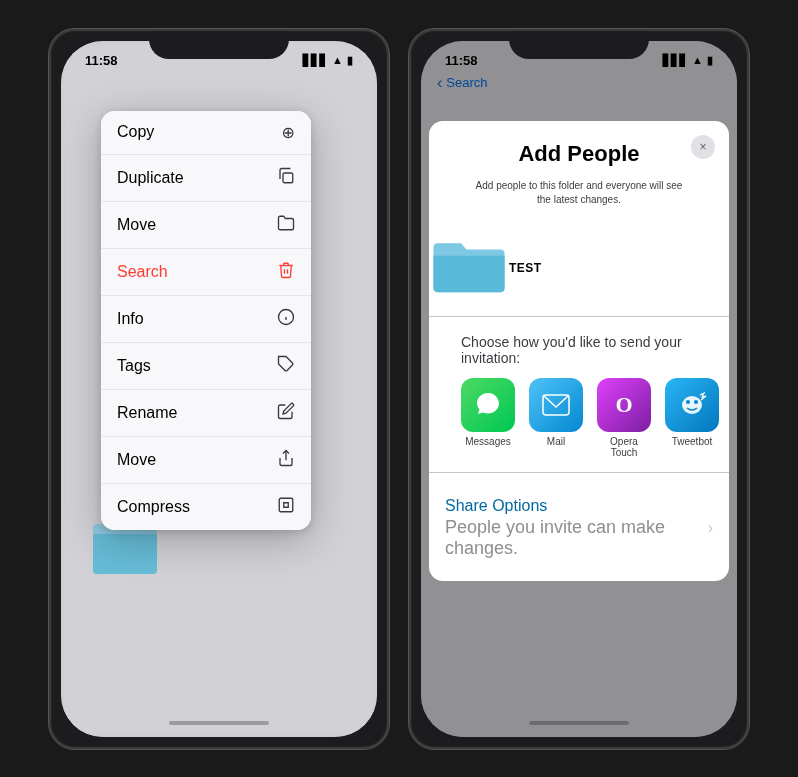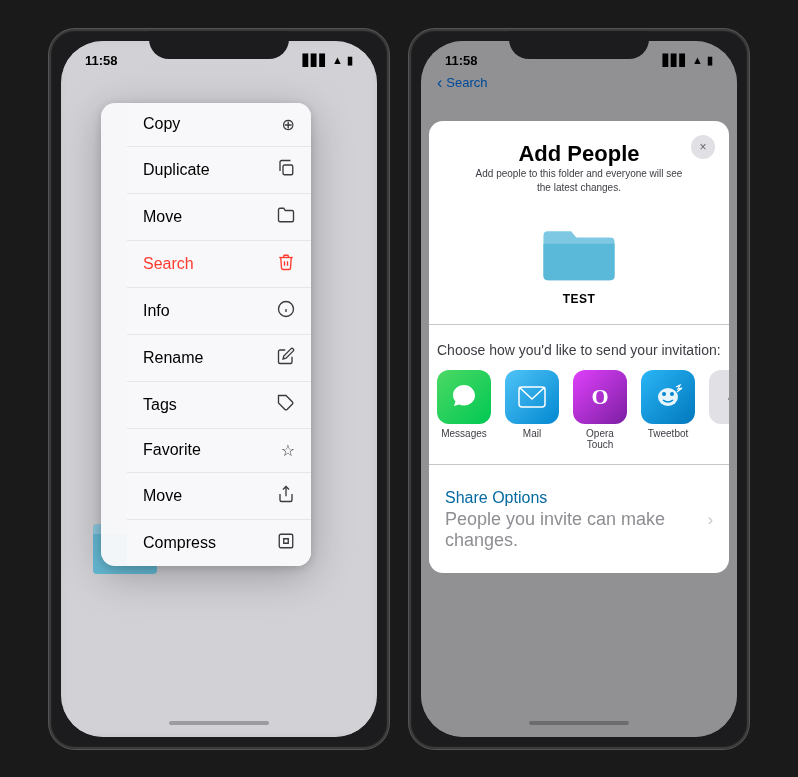--- a/index.html
+++ b/index.html
@@ -88,29 +88,28 @@
     .blurred-bg {
       position: absolute;
       top: 0; left: 0; right: 0; bottom: 0;
       filter: blur(3px);
       background: #d1d1d6;
     }
 
     
     .context-menu {
       position: absolute;
-      top: 62px;
+      top: 70px;
       left: 40px;
       width: 210px;
       background: rgba(248,248,250,0.97);
       border-radius: 14px;
       box-shadow: 0 10px 40px rgba(0,0,0,0.25), 0 2px 8px rgba(0,0,0,0.15);
       overflow: hidden;
       z-index: 10;
-      padding-left: 26px;
     }
     .menu-item {
       display: flex;
       justify-content: space-between;
       align-items: center;
       padding: 12px 16px;
       font-size: 16px;
       color: #000;
       border-bottom: 0.5px solid #e5e5ea;
       background: rgba(248,248,250,0.95);
@@ -160,33 +159,33 @@
       align-items: center;
       justify-content: center;
       font-size: 12px;
       color: #666;
       cursor: pointer;
     }
     .modal-title {
       font-size: 22px;
       font-weight: 700;
       color: #000;
-      margin-bottom: 0;
+      margin-bottom: 12px;
     }
     .modal-subtitle {
       font-size: 10px;
       color: #3c3c43;
       line-height: 1.4;
       padding: 0 20px;
     }
 
     
     .folder-container {
       display: flex;
-      flex-direction: column;
+      flex-direction: row;
       align-items: center;
       padding: 16px 0 8px;
     }
     .folder-svg {
       width: 80px;
       height: 65px;
     }
     .folder-name {
       font-size: 12px;
       font-weight: 600;
@@ -197,21 +196,21 @@
 
     
     .divider {
       height: 0.5px;
       background: #c6c6c8;
       margin: 10px 0;
     }
 
     
     .invite-section {
-      padding: 8px 8px 0;
+      padding: 8px 32px 0;
     }
     .invite-label {
       font-size: 14px;
       color: #3c3c43;
       margin-bottom: 12px;
     }
     .app-icons-row {
       display: flex;
       gap: 14px;
       align-items: flex-start;
@@ -347,40 +346,36 @@
         <span class="item-label">Info</span>
         <span class="item-icon">
           <svg width="18" height="18" viewBox="0 0 24 24" fill="none" stroke="#3a3a3c" stroke-width="1.8">
               <circle cx="12" cy="12" r="10"></circle>
               <line x1="12" y1="8" x2="12" y2="8"></line>
               <line x1="12" y1="12" x2="12" y2="16"></line>
             </svg>
         </span>
       </div>
       <div class="menu-item">
+        <span class="item-label">Tags</span>
+        <span class="item-icon">
+          <svg width="18" height="18" viewBox="0 0 24 24" fill="none" stroke="#3a3a3c" stroke-width="1.8">
+              <path d="M20.59 13.41l-7.17 7.17a2 2 0 0 1-2.83 0L2 12V2h10l8.59 8.59a2 2 0 0 1 0 2.82z"></path>
+              <line x1="7" y1="7" x2="7.01" y2="7"></line>
+            </svg>
+        </span>
+      </div>
+      <div class="menu-item">
         <span class="item-label">Rename</span>
         <span class="item-icon">
           <svg width="18" height="18" viewBox="0 0 24 24" fill="none" stroke="#3a3a3c" stroke-width="1.8">
               <path d="M11 4H4a2 2 0 0 0-2 2v14a2 2 0 0 0 2 2h14a2 2 0 0 0 2-2v-7"></path>
               <path d="M18.5 2.5a2.121 2.121 0 0 1 3 3L12 15l-4 1 1-4 9.5-9.5z"></path>
             </svg>
         </span>
-      </div>
-      <div class="menu-item">
-        <span class="item-label">Tags</span>
-        <span class="item-icon">
-          <svg width="18" height="18" viewBox="0 0 24 24" fill="none" stroke="#3a3a3c" stroke-width="1.8">
-              <path d="M20.59 13.41l-7.17 7.17a2 2 0 0 1-2.83 0L2 12V2h10l8.59 8.59a2 2 0 0 1 0 2.82z"></path>
-              <line x1="7" y1="7" x2="7.01" y2="7"></line>
-            </svg>
-        </span>
-      </div>
-      <div class="menu-item">
-        <span class="item-label">Favorite</span>
-        <span class="item-icon">☆</span>
       </div>
       <div class="menu-item">
         <span class="item-label">Move</span>
         <span class="item-icon">
           <svg width="18" height="18" viewBox="0 0 24 24" fill="none" stroke="#3a3a3c" stroke-width="1.8">
               <path d="M4 12v8a2 2 0 0 0 2 2h12a2 2 0 0 0 2-2v-8"></path>
               <polyline points="16 6 12 2 8 6"></polyline>
               <line x1="12" y1="2" x2="12" y2="15"></line>
             </svg>
         </span>

